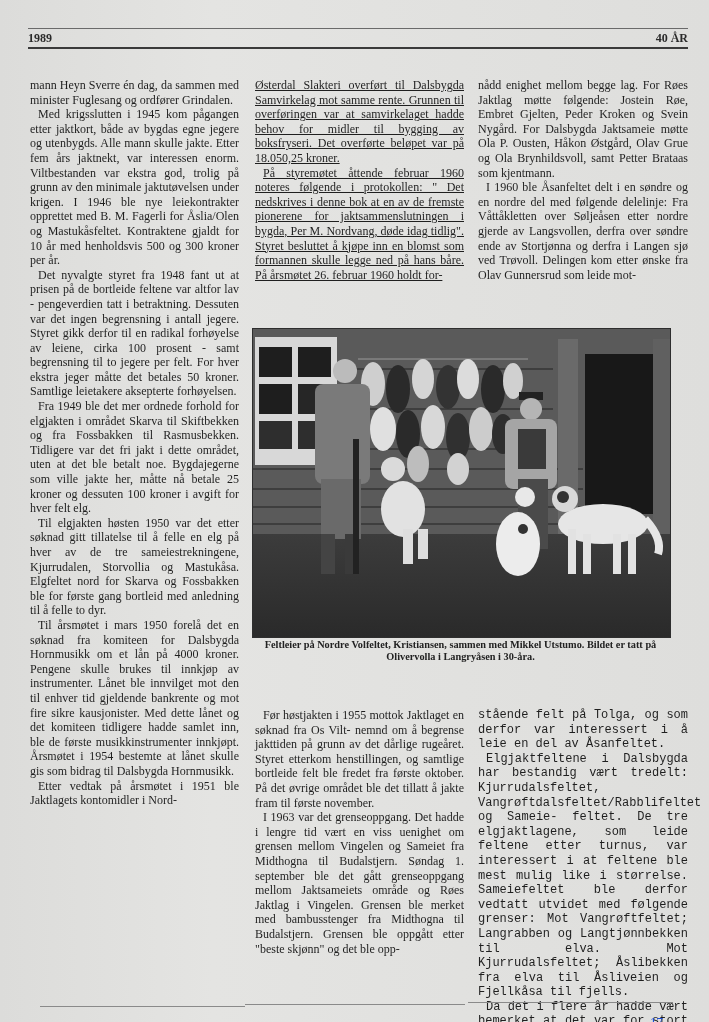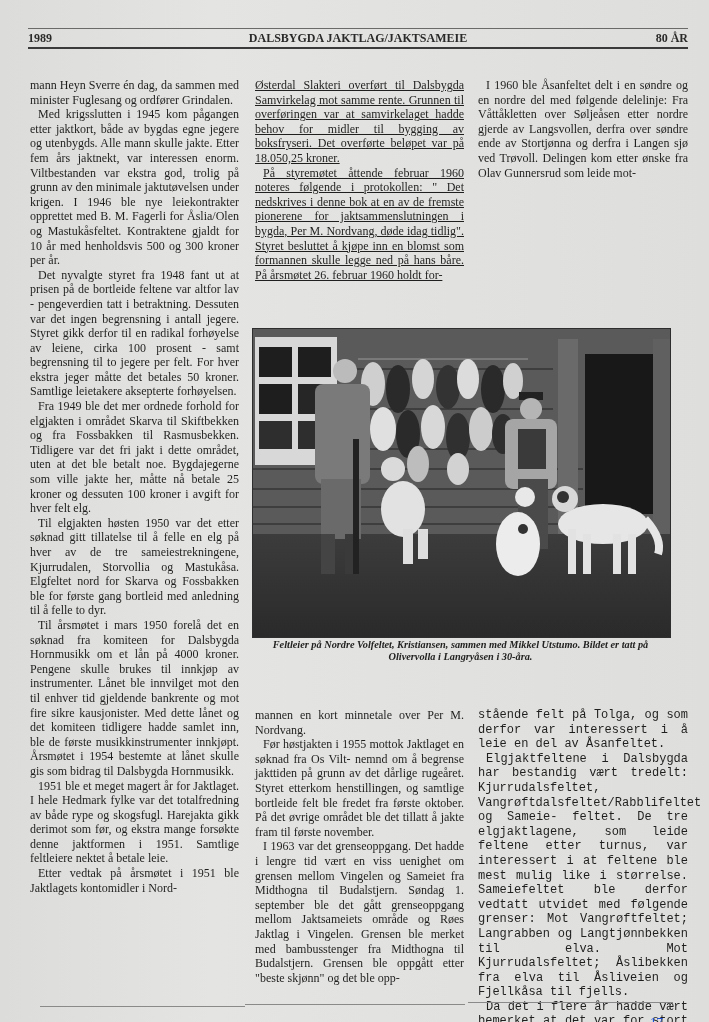--- a/index.html
+++ b/index.html
@@ -33,54 +33,53 @@
   #col3 { left: 478px; top: 34px; width: 210px; }
   #col2b { left: 255px; top: 664px; width: 209px; }
   #col3b { left: 478px; top: 664px; width: 210px; font-family: Liberation Mono, monospace; }
   .photo {
     position: absolute; left: 252px; top: 312px; width: 417px; height: 308px;
     background: #4c4c4c; overflow: hidden;
     border: 1px solid #2e2e2e;
   }
   .caption {
     position: absolute; left: 252px; top: 623px; width: 417px;
-    font-style: italic; font-weight: bold; font-size: 10.3px; line-height: 12px;
+    font-weight: bold; font-size: 10.3px; line-height: 12px;
     text-align: center; color: #222;
   }
   .footer-rule-left { position: absolute; left: 40px; top: 990px; width: 205px; border-top: 1px solid #8a8a8a; }
   .footer-rule-mid { position: absolute; left: 245px; top: 988px; width: 220px; border-top: 1px solid #8a8a8a; }
   .footer-rule-right { position: absolute; left: 468px; top: 986px; width: 205px; border-top: 1px solid #8a8a8a; }
   .pageno { position: absolute; left: 650px; top: 998px; font-size: 13px; color: #1d4ed8; }
 </style>
 </head>
 <body>
 
 <div class="page">
 
   <div class="header">
     <span class="left">1989</span>
-    <span class="center">DALSBYGDA JAKTLAG/JAKTSAMEIE</span>
-    <span class="right">80 ÅR</span>
+    <span class="right">40 ÅR</span>
   </div>
 
   <div class="col" id="col1">
       <p>mann Heyn Sverre én dag, da sammen med minister Fuglesang og ordfører Grindalen.</p>
       <p class="ind">Med krigsslutten i 1945 kom pågangen etter jaktkort, både av bygdas egne jegere og utenbygds. Alle mann skulle jakte. Etter fem års jaktnekt, var interessen enorm. Viltbestanden var ekstra god, trolig på grunn av den minimale jaktutøvelsen under krigen. I 1946 ble nye leiekontrakter opprettet med B. M. Fagerli for Åslia/Olen og Mastukåsfeltet. Kontraktene gjaldt for 10 år med henholdsvis 500 og 300 kroner per år.</p>
       <p class="ind">Det nyvalgte styret fra 1948 fant ut at prisen på de bortleide feltene var altfor lav - pengeverdien tatt i betraktning. Dessuten var det ingen begrensning i antall jegere. Styret gikk derfor til en radikal forhøyelse av leiene, cirka 100 prosent - samt begrensning til to jegere per felt. For hver ekstra jeger måtte det betales 50 kroner. Samtlige leietakere aksepterte forhøyelsen.</p>
       <p class="ind">Fra 1949 ble det mer ordnede forhold for elgjakten i området Skarva til Skiftbekken og fra Fossbakken til Rasmusbekken. Tidligere var det fri jakt i dette området, uten at det ble betalt noe. Bygdajegerne som ville jakte her, måtte nå betale 25 kroner og dessuten 100 kroner i avgift for hver felt elg.</p>
       <p class="ind">Til elgjakten høsten 1950 var det etter søknad gitt tillatelse til å felle en elg på hver av de tre sameiestrekningene, Kjurrudalen, Storvollia og Mastukåsa. Elgfeltet nord for Skarva og Fossbakken ble for første gang bortleid med anledning til å felle to dyr.</p>
       <p class="ind">Til årsmøtet i mars 1950 forelå det en søknad fra komiteen for Dalsbygda Hornmusikk om et lån på 4000 kroner. Pengene skulle brukes til innkjøp av instrumenter. Lånet ble innvilget mot den til enhver tid gjeldende bankrente og mot fire sikre kausjonister. Med dette lånet og det komiteen tidligere hadde samlet inn, ble de første musikkinstrumenter innkjøpt. Årsmøtet i 1954 bestemte at lånet skulle gis som bidrag til Dalsbygda Hornmusikk.</p>
-      <p class="ind">1951 ble et meget magert år for Jaktlaget. I hele Hedmark fylke var det totalfredning av både rype og skogsfugl. Harejakta gikk derimot som før, og ekstra mange forsøkte denne jaktformen i 1951. Samtlige feltleiere nektet å betale leie.</p>
       <p class="ind">Etter vedtak på årsmøtet i 1951 ble Jaktlagets kontomidler i Nord-</p>
     </div>
   <div class="col" id="col2">
       <p>Østerdal Slakteri overført til Dalsbygda Samvirkelag mot samme rente. Grunnen til overføringen var at samvirkelaget hadde behov for midler til bygging av boksfryseri. Det overførte beløpet var på 18.050,25 kroner.</p>
       <p class="ind">På styremøtet åttende februar 1960 noteres følgende i protokollen: " Det nedskrives i denne bok at en av de fremste pionerene for jaktsammenslutningen i bygda, Per M. Nordvang, døde idag tidlig". Styret besluttet å kjøpe inn en blomst som formannen skulle legge ned på hans båre. På årsmøtet 26. februar 1960 holdt for-</p>
     </div>
   <div class="col" id="col3">
+      <p>nådd enighet mellom begge lag. For Røes Jaktlag møtte følgende: Jostein Røe, Embret Gjelten, Peder Kroken og Svein Nygård. For Dalsbygda Jaktsameie møtte Ola P. Ousten, Håkon Østgård, Olav Grue og Ola Brynhildsvoll, samt Petter Brataas som kjentmann.</p>
       <p class="ind">I 1960 ble Åsanfeltet delt i en søndre og en nordre del med følgende delelinje: Fra Våttåkletten over Søljeåsen etter nordre gjerde av Langsvollen, derfra over søndre ende av Stortjønna og derfra i Langen sjø ved Trøvoll. Delingen kom etter ønske fra Olav Gunnersrud som leide mot-</p>
     </div>
 
   <div class="photo">
     <svg width="417" height="308" viewBox="0 0 417 308">
       <defs>
         <linearGradient id="ground" x1="0" y1="0" x2="0" y2="1">
           <stop offset="0" stop-color="#3c3c3c"></stop>
           <stop offset="1" stop-color="#2a2a2a"></stop>
         </linearGradient>
@@ -168,21 +167,20 @@
         <rect x="330" y="205" width="8" height="40" fill="#e2e2e2"></rect>
         <rect x="360" y="205" width="8" height="40" fill="#e2e2e2"></rect>
         <rect x="375" y="205" width="8" height="40" fill="#e2e2e2"></rect>
         <path d="M392 190 Q410 210 405 225" stroke="#e6e6e6" stroke-width="8" fill="none"></path>
       </g>
     </svg>
   </div>
   <div class="caption">Feltleier på Nordre Volfeltet, Kristiansen, sammen med Mikkel Utstumo. Bildet er tatt på Olivervolla i Langryåsen i 30-åra.</div>
 
   <div class="col" id="col2b">
-      <p>mannen en kort minnetale over Per M. Nordvang.</p>
       <p class="ind">Før høstjakten i 1955 mottok Jaktlaget en søknad fra Os Vilt- nemnd om å begrense jakttiden på grunn av det dårlige rugeåret. Styret etterkom henstillingen, og samtlige bortleide felt ble fredet fra første oktober. På det øvrige området ble det tillatt å jakte fram til første november.</p>
       <p class="ind">I 1963 var det grenseoppgang. Det hadde i lengre tid vært en viss uenighet om grensen mellom Vingelen og Sameiet fra Midthogna til Budalstjern. Søndag 1. september ble det gått grenseoppgang mellom Jaktsameiets område og Røes Jaktlag i Vingelen. Grensen ble merket med bambusstenger fra Midthogna til Budalstjern. Grensen ble oppgått etter "beste skjønn" og det ble opp-</p>
     </div>
   <div class="col" id="col3b">
       <p>stående felt på Tolga, og som derfor var interessert i å leie en del av Åsanfeltet.</p>
       <p class="ind">Elgjaktfeltene i Dalsbygda har bestandig vært tredelt: Kjurrudalsfeltet, Vangrøftdalsfeltet/Rabblifeltet og Sameie- feltet. De tre elgjaktlagene, som leide feltene etter turnus, var interessert i at feltene ble mest mulig like i størrelse. Sameiefeltet ble derfor vedtatt utvidet med følgende grenser: Mot Vangrøftfeltet; Langrabben og Langtjønnbekken til elva. Mot Kjurrudalsfeltet; Åslibekken fra elva til Åsliveien og Fjellkåsa til fjells.</p>
       <p class="ind">Da det i flere år hadde vært bemerket at det var for stort belegg av utenbygds småviltjegere som fikk kjøpt kort i Sameie- feltet, ble det før jakta i 1973 foretatt deling av Sameie- feltet. Hensikten var å oppnå større</p>
     </div>
 
   <div class="footer-rule-left"></div>

